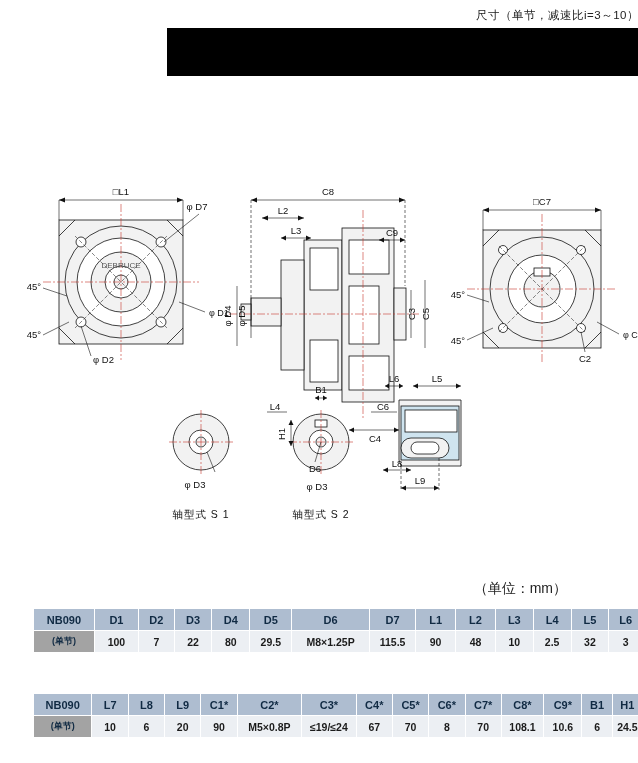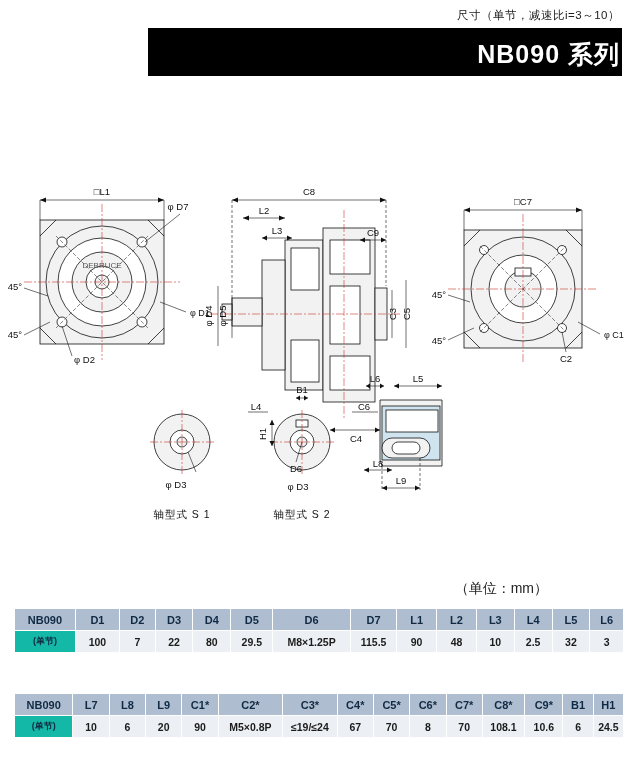--- a/index.html
+++ b/index.html
@@ -12,20 +12,21 @@
     height: 763px;
     font-family: "Liberation Sans", sans-serif;
     color: #1a1a1a;
     position: relative;
     overflow: hidden;
   }
   .page {
     position: relative;
     width: 568px;
     height: 763px;
+    margin-left: 19px;
   }
 
   
   .header {
     position: absolute;
     left: 0; top: 0;
     width: 638px;
     height: 90px;
   }
   .header-sub {
@@ -90,21 +91,21 @@
     height: 21px;
     font-weight: bold;
   }
   .tbl .hdr {
     background: #aebdd0;
     color: #102a43;
     font-weight: bold;
     font-size: 11px;
   }
   .tbl .rowlabel {
-    background: #14b8a6;
+    background: #a3a3a3;
     color: #102a43;
     font-weight: bold;
     font-size: 9px;
   }
   .tbl .val {
     background: #eceff3;
     color: #1b1b1b;
     font-size: 10.5px;
   }
   #table1 { left: 14px; top: 608px; width: 610px; }
@@ -122,21 +123,20 @@
   .fillblue { fill: #cfe4ef; stroke: #111; stroke-width: 0.8; }
 </style>
 </head>
 <body>
 
 <div class="page">
 
   <div class="header">
     <div class="header-sub">尺寸（单节，减速比i=3～10）</div>
     <div class="header-bar"></div>
-    <div class="header-title">NB090 系列</div>
   </div>
 
   <div class="drawing">
     <svg width="638" height="480" viewBox="0 0 638 480" xmlns="http://www.w3.org/2000/svg">
 
       <g>
 
         <rect x="40" y="130" width="124" height="124" class="fillgray"></rect>
 
         <line x1="40" y1="146" x2="56" y2="130" class="ln"></line>

